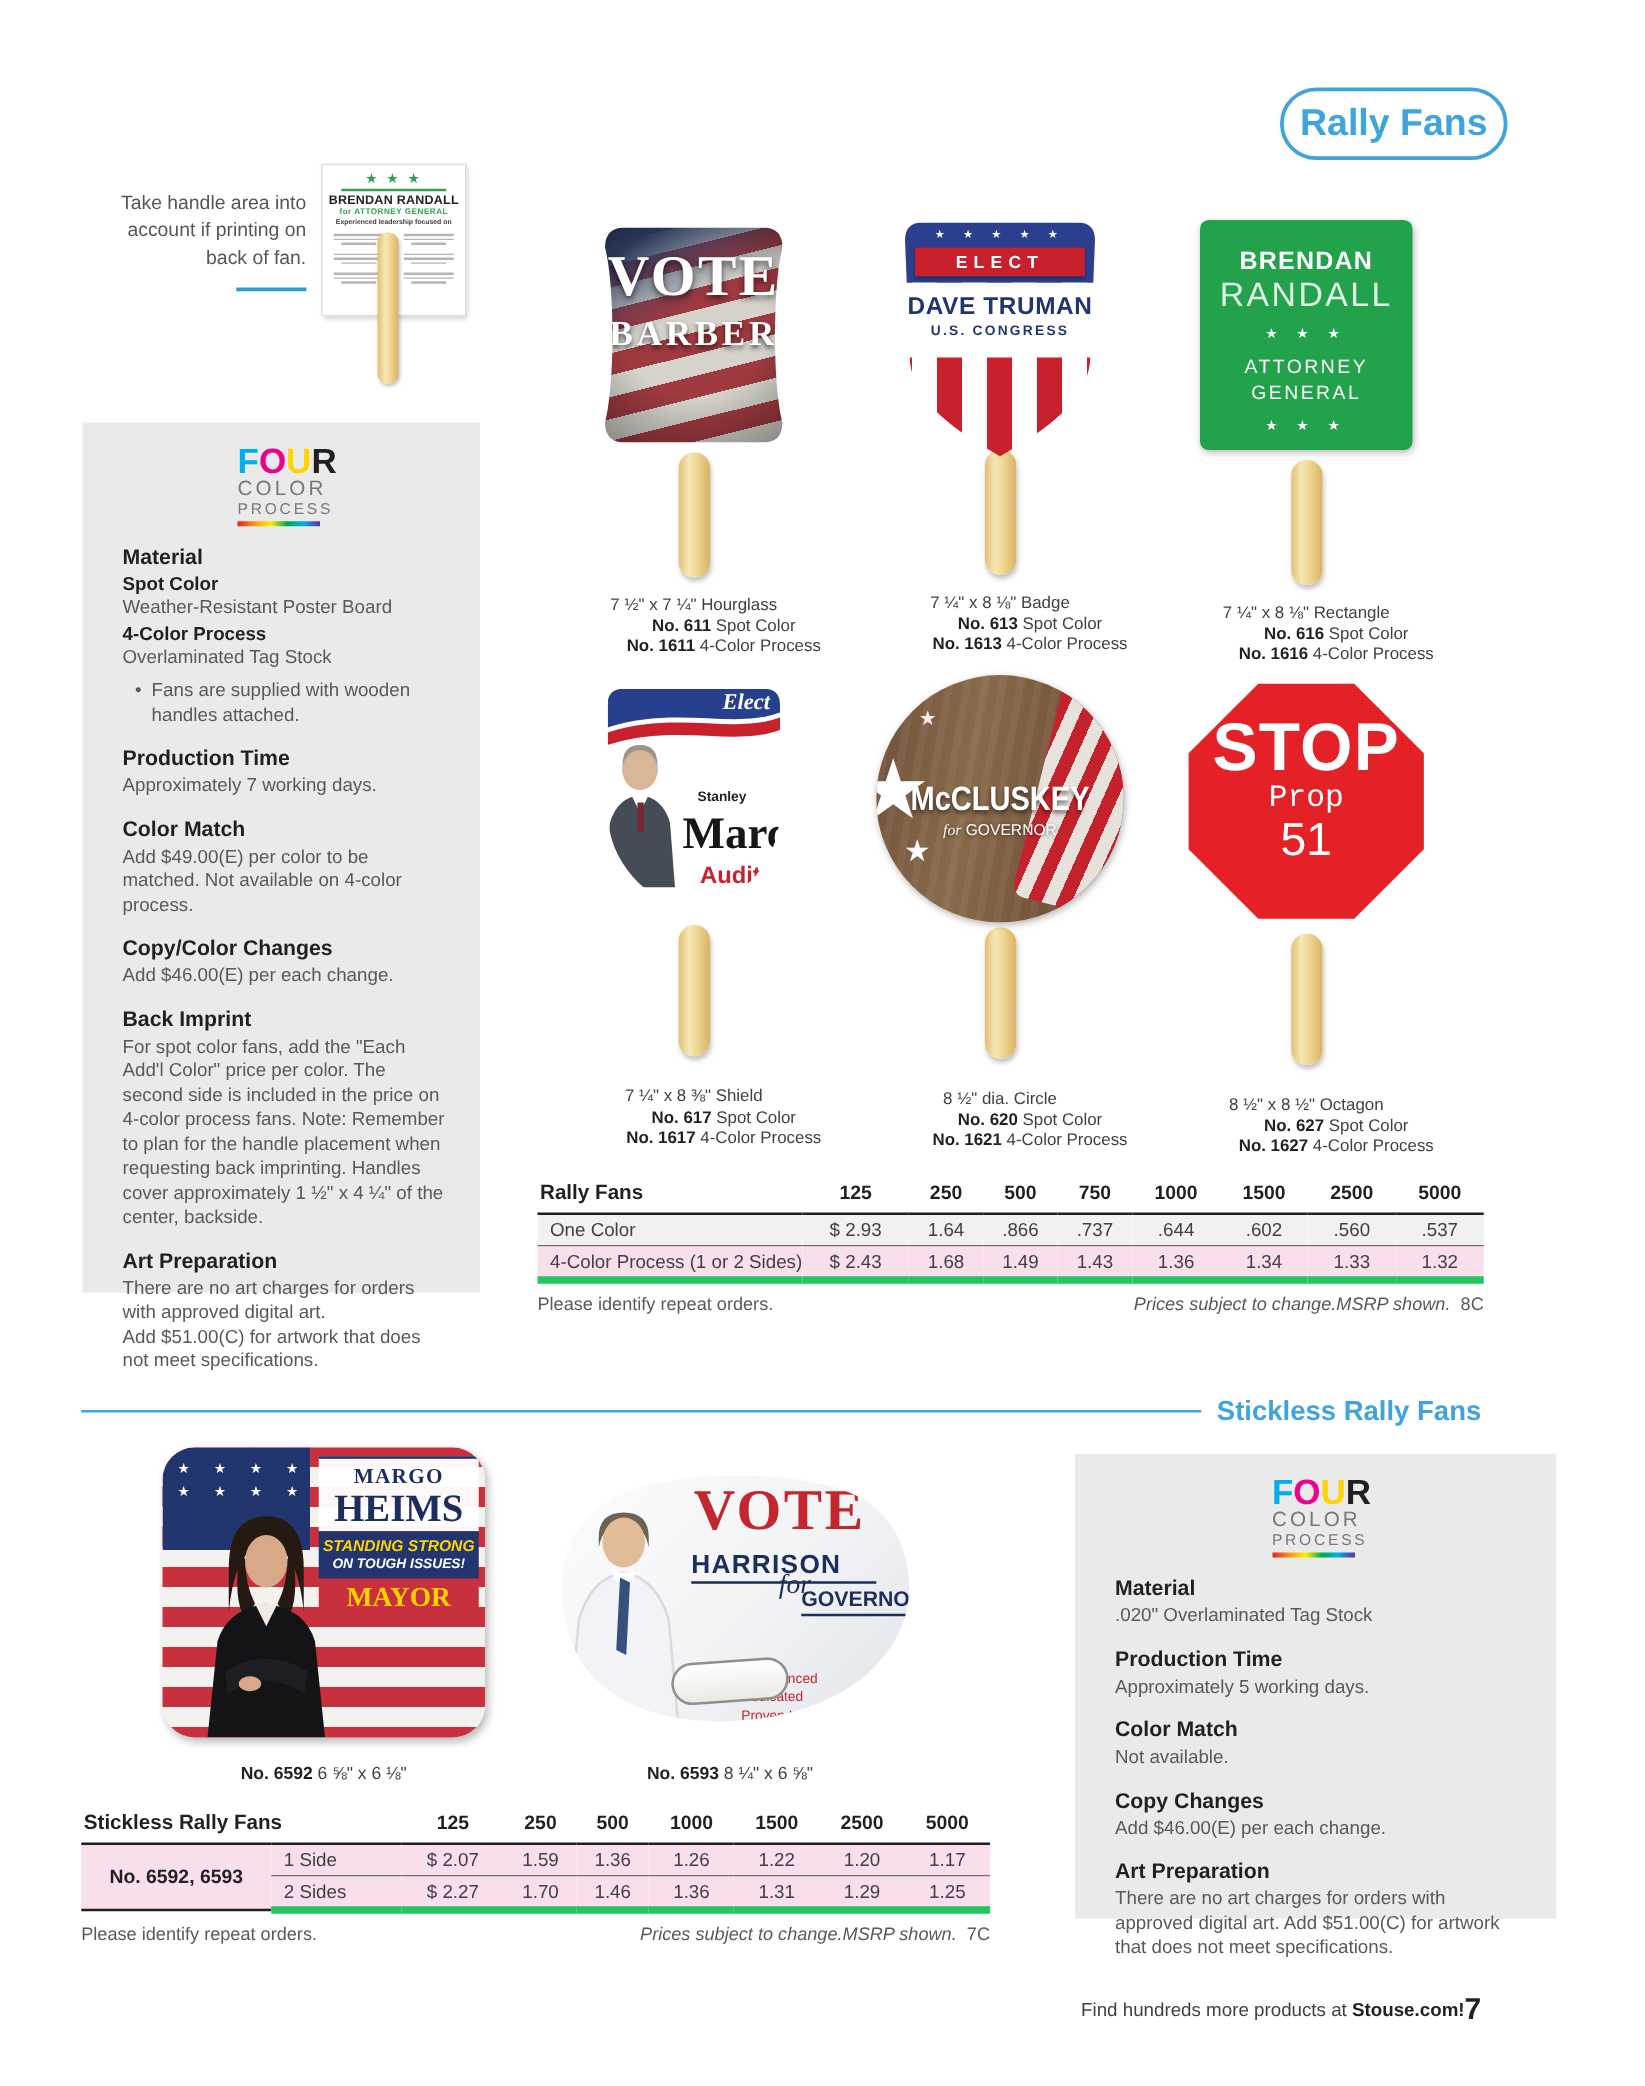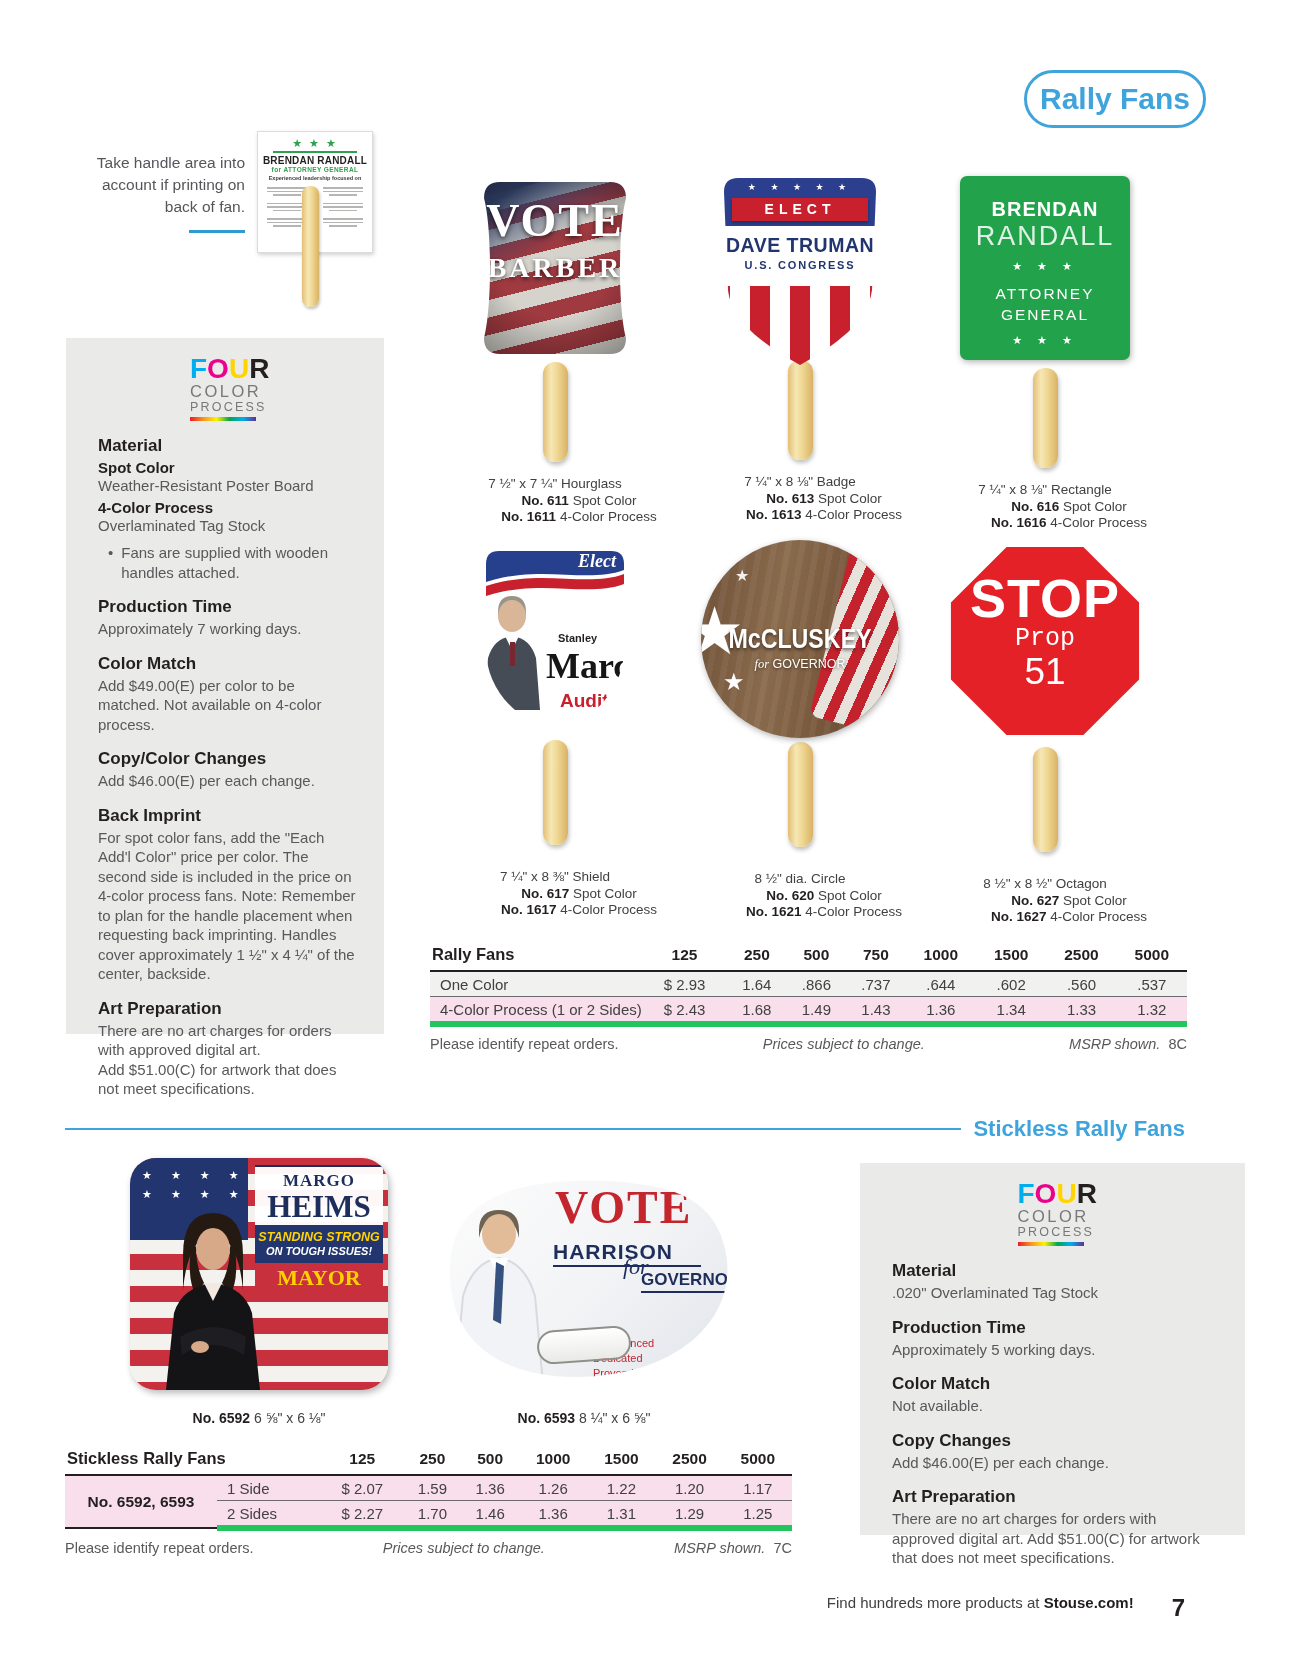--- a/index.html
+++ b/index.html
@@ -138,21 +138,21 @@
   .price-table th { font-weight:bold; color:#231F20; text-align:center; font-size:15.5px; padding:3px 0 6px; }
   .price-table th.lbl { text-align:left; font-size:16.5px; padding-left:2px; }
   .price-table thead tr { border-bottom:2.5px solid #231F20; }
   .price-table td { text-align:center; font-size:15px; color:#414042; padding:3.5px 0; border-bottom:1px solid #6b6b6d; }
   .price-table td.lbl { text-align:left; padding-left:10px; }
   .price-table tr.last td { border-bottom:6px solid #22c55e; }
   .row-gray { background:#F1F1EF; } .row-white { background:#fff; } .row-pink { background:#F9DFEC; }
   .pt-stick td.group { font-weight:bold; color:#231F20; font-size:15.5px; border-bottom:2px solid #231F20; }
   .pt-stick td.side { text-align:left; padding-left:10px; }
   .table-notes { display:flex; align-items:baseline; margin-top:9px; font-size:14.5px; color:#58595B; }
-  .table-notes .nc { flex:1; text-align:center; font-style:italic; }
+  .table-notes .nc { flex:1; text-align:right; font-style:italic; }
   .table-notes .nr i { font-style:italic; }
 
   
   .stickless-head { position:absolute; left:65px; top:1116px; width:1120px; display:flex; align-items:center; gap:12px; }
   .sh-line { flex:1; height:2.5px; background:#3FA3DC; }
   .sh-text { font-size:22px; font-weight:800; color:#3FA3DC; white-space:nowrap; }
 
   .sfig { position:absolute; }
   .sf1 { left:130px; top:1158px; } .sf2 { left:425px; top:1170px; }
   .s-cap { position:absolute; text-align:center; font-size:14px; color:#414042; }
@@ -188,21 +188,21 @@
   .h-rule { position:absolute; left:128px; top:95px; width:148px; height:2px; background:#1d2d5c; }
   .h-for { position:absolute; left:198px; top:84px; font-family:"Liberation Serif",serif; font-style:italic;
     font-size:22px; color:#1d2d5c; }
   .h-gov { position:absolute; left:216px; top:100px; font-weight:bold; font-size:17px; color:#1d2d5c;
     border-bottom:2px solid #1d2d5c; padding-bottom:1px; }
   .h-cred { position:absolute; left:168px; top:130px; color:#C4262E; font-size:11px; line-height:15px; text-align:left;margin-top:36px; }
   .h-hole { position:absolute; left:50%; top:158px; transform:translateX(-50%) rotate(-4deg); width:94px; height:34px;
     border-radius:20px; border:2px solid #8f8f8b; background:linear-gradient(#fff,#e9e9e6); }
 
   
-  .page-footer { position:absolute; top:1594px; right:131px; display:flex; align-items:flex-start; gap:38px; }
+  .page-footer { position:absolute; top:1594px; right:131px; display:flex; align-items:center; }
   .pf-text { font-size:15px; color:#414042; }
   .pf-text b { color:#231F20; }
   .pf-num { font-size:24px; font-weight:800; color:#231F20; }
 </style>
 </head>
 <body>
 
 <div class="page">
 
   <div class="rally-pill">

